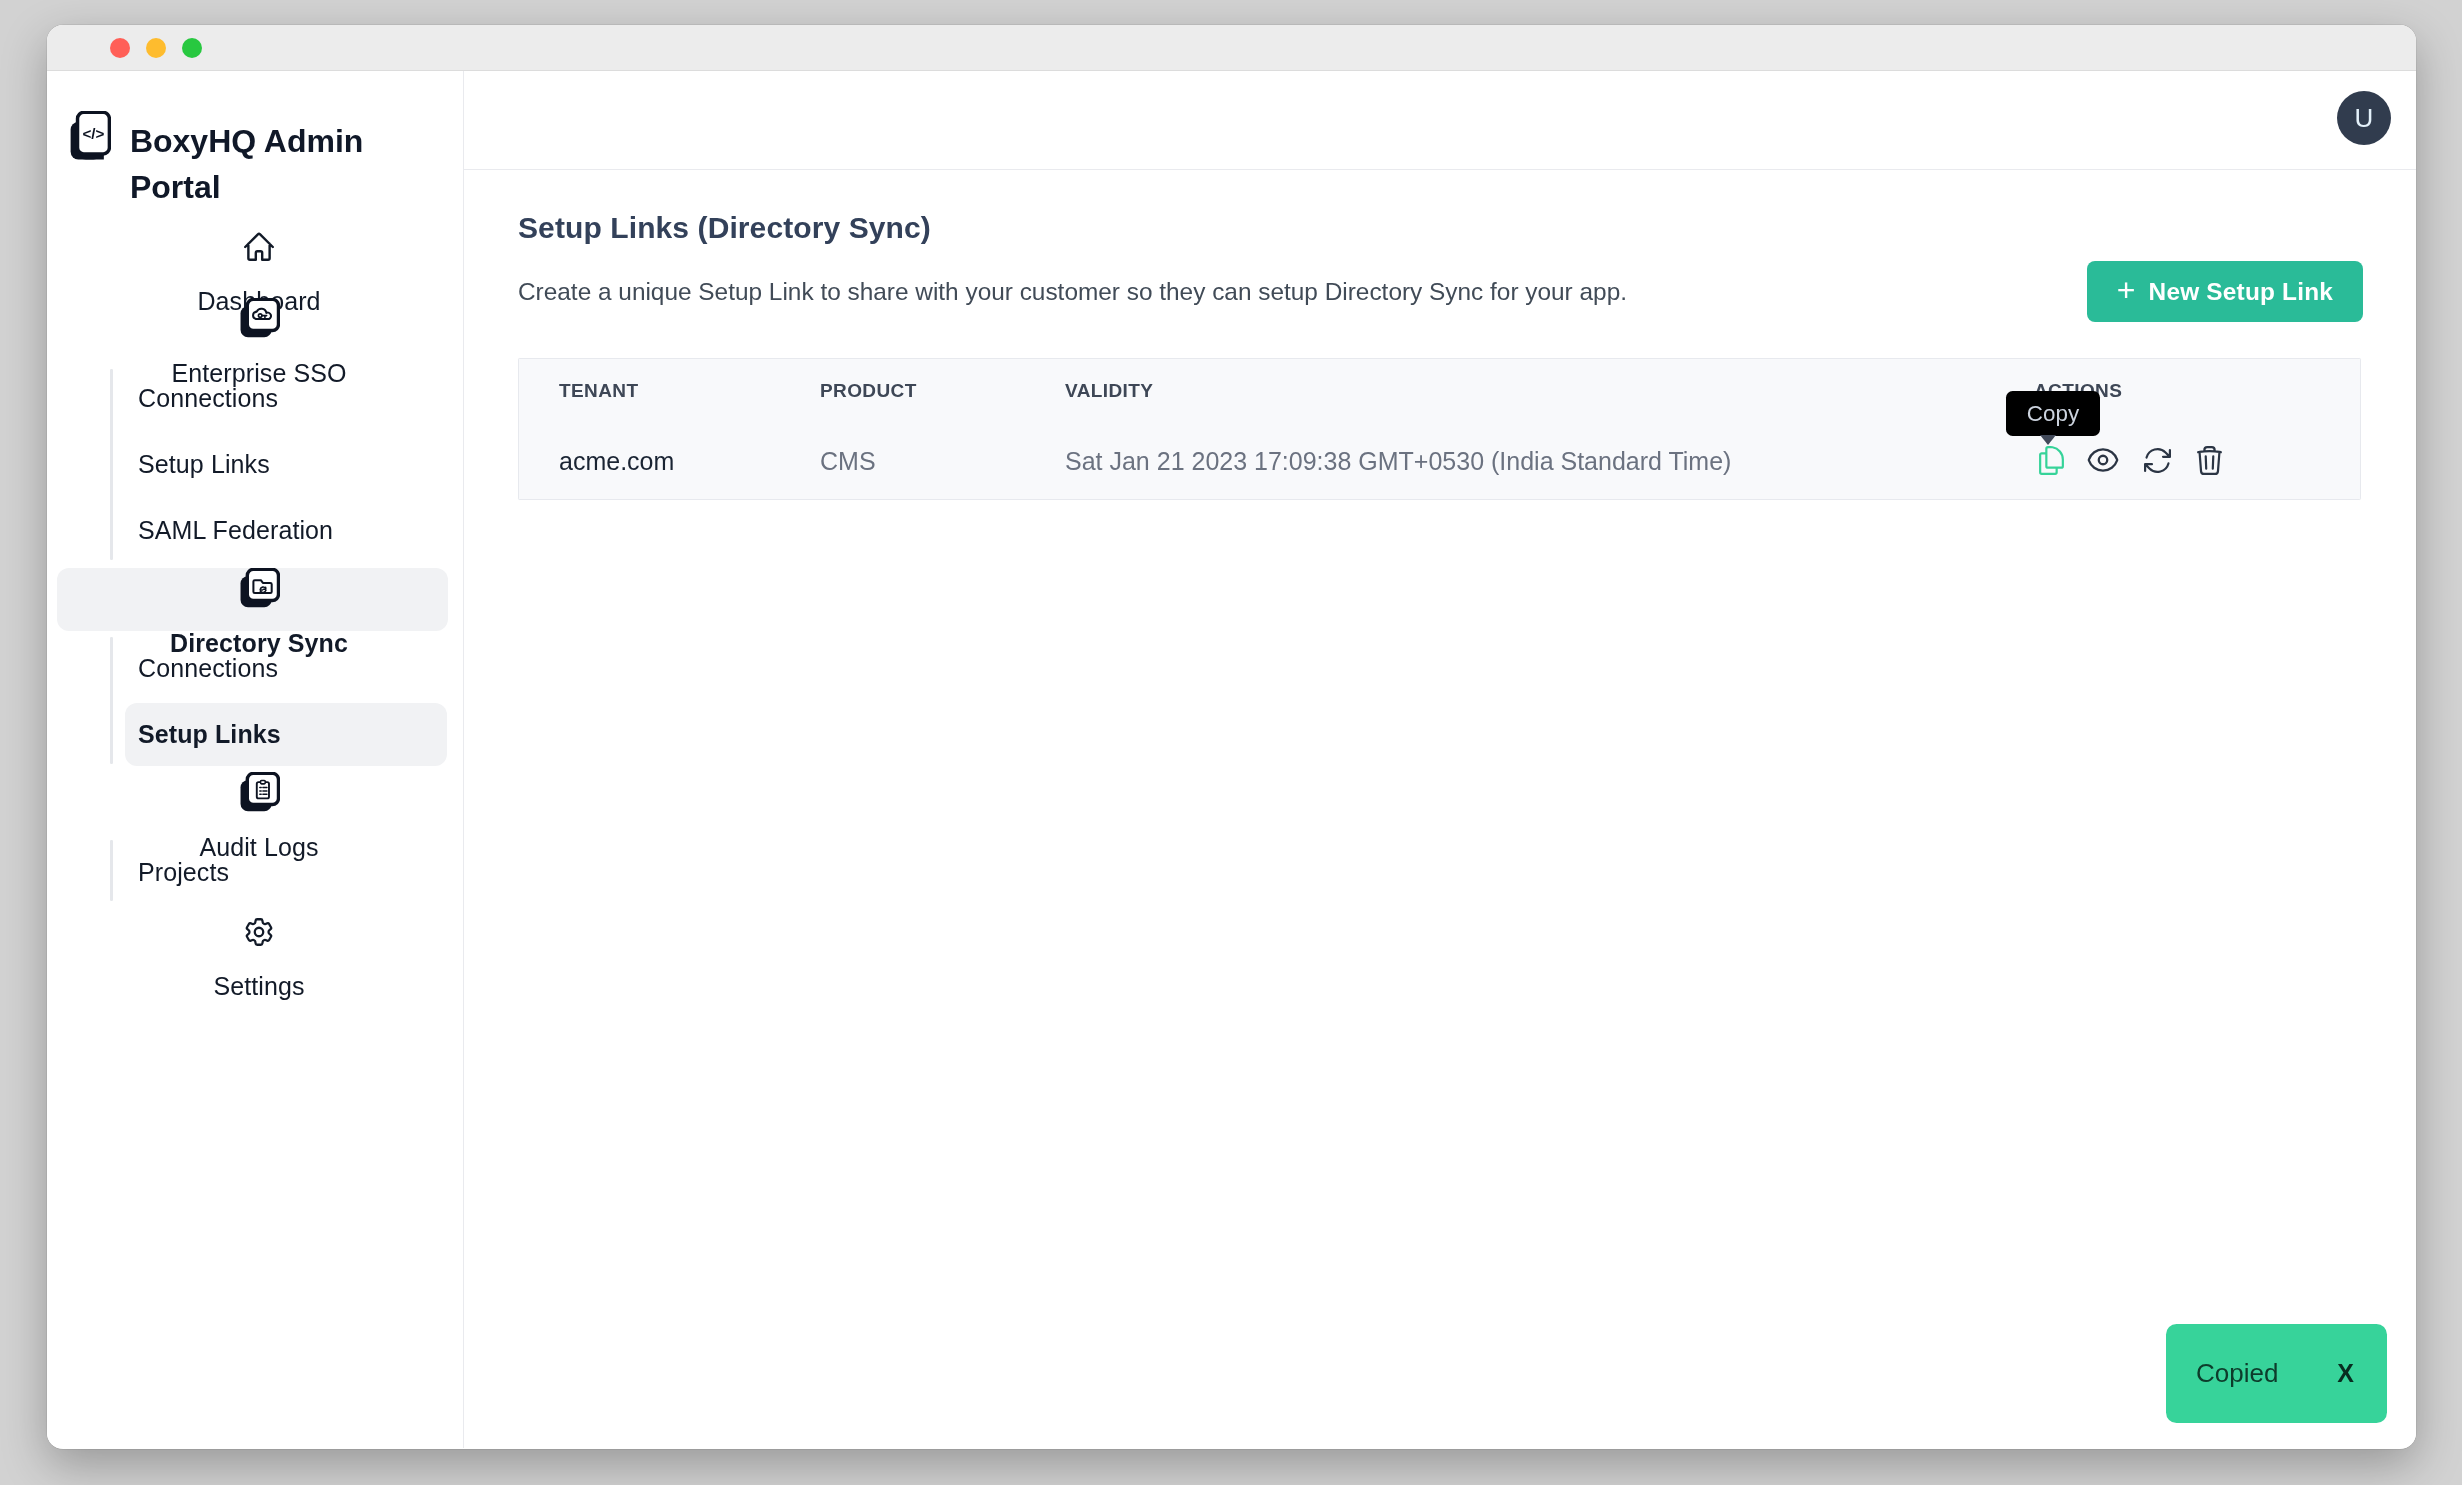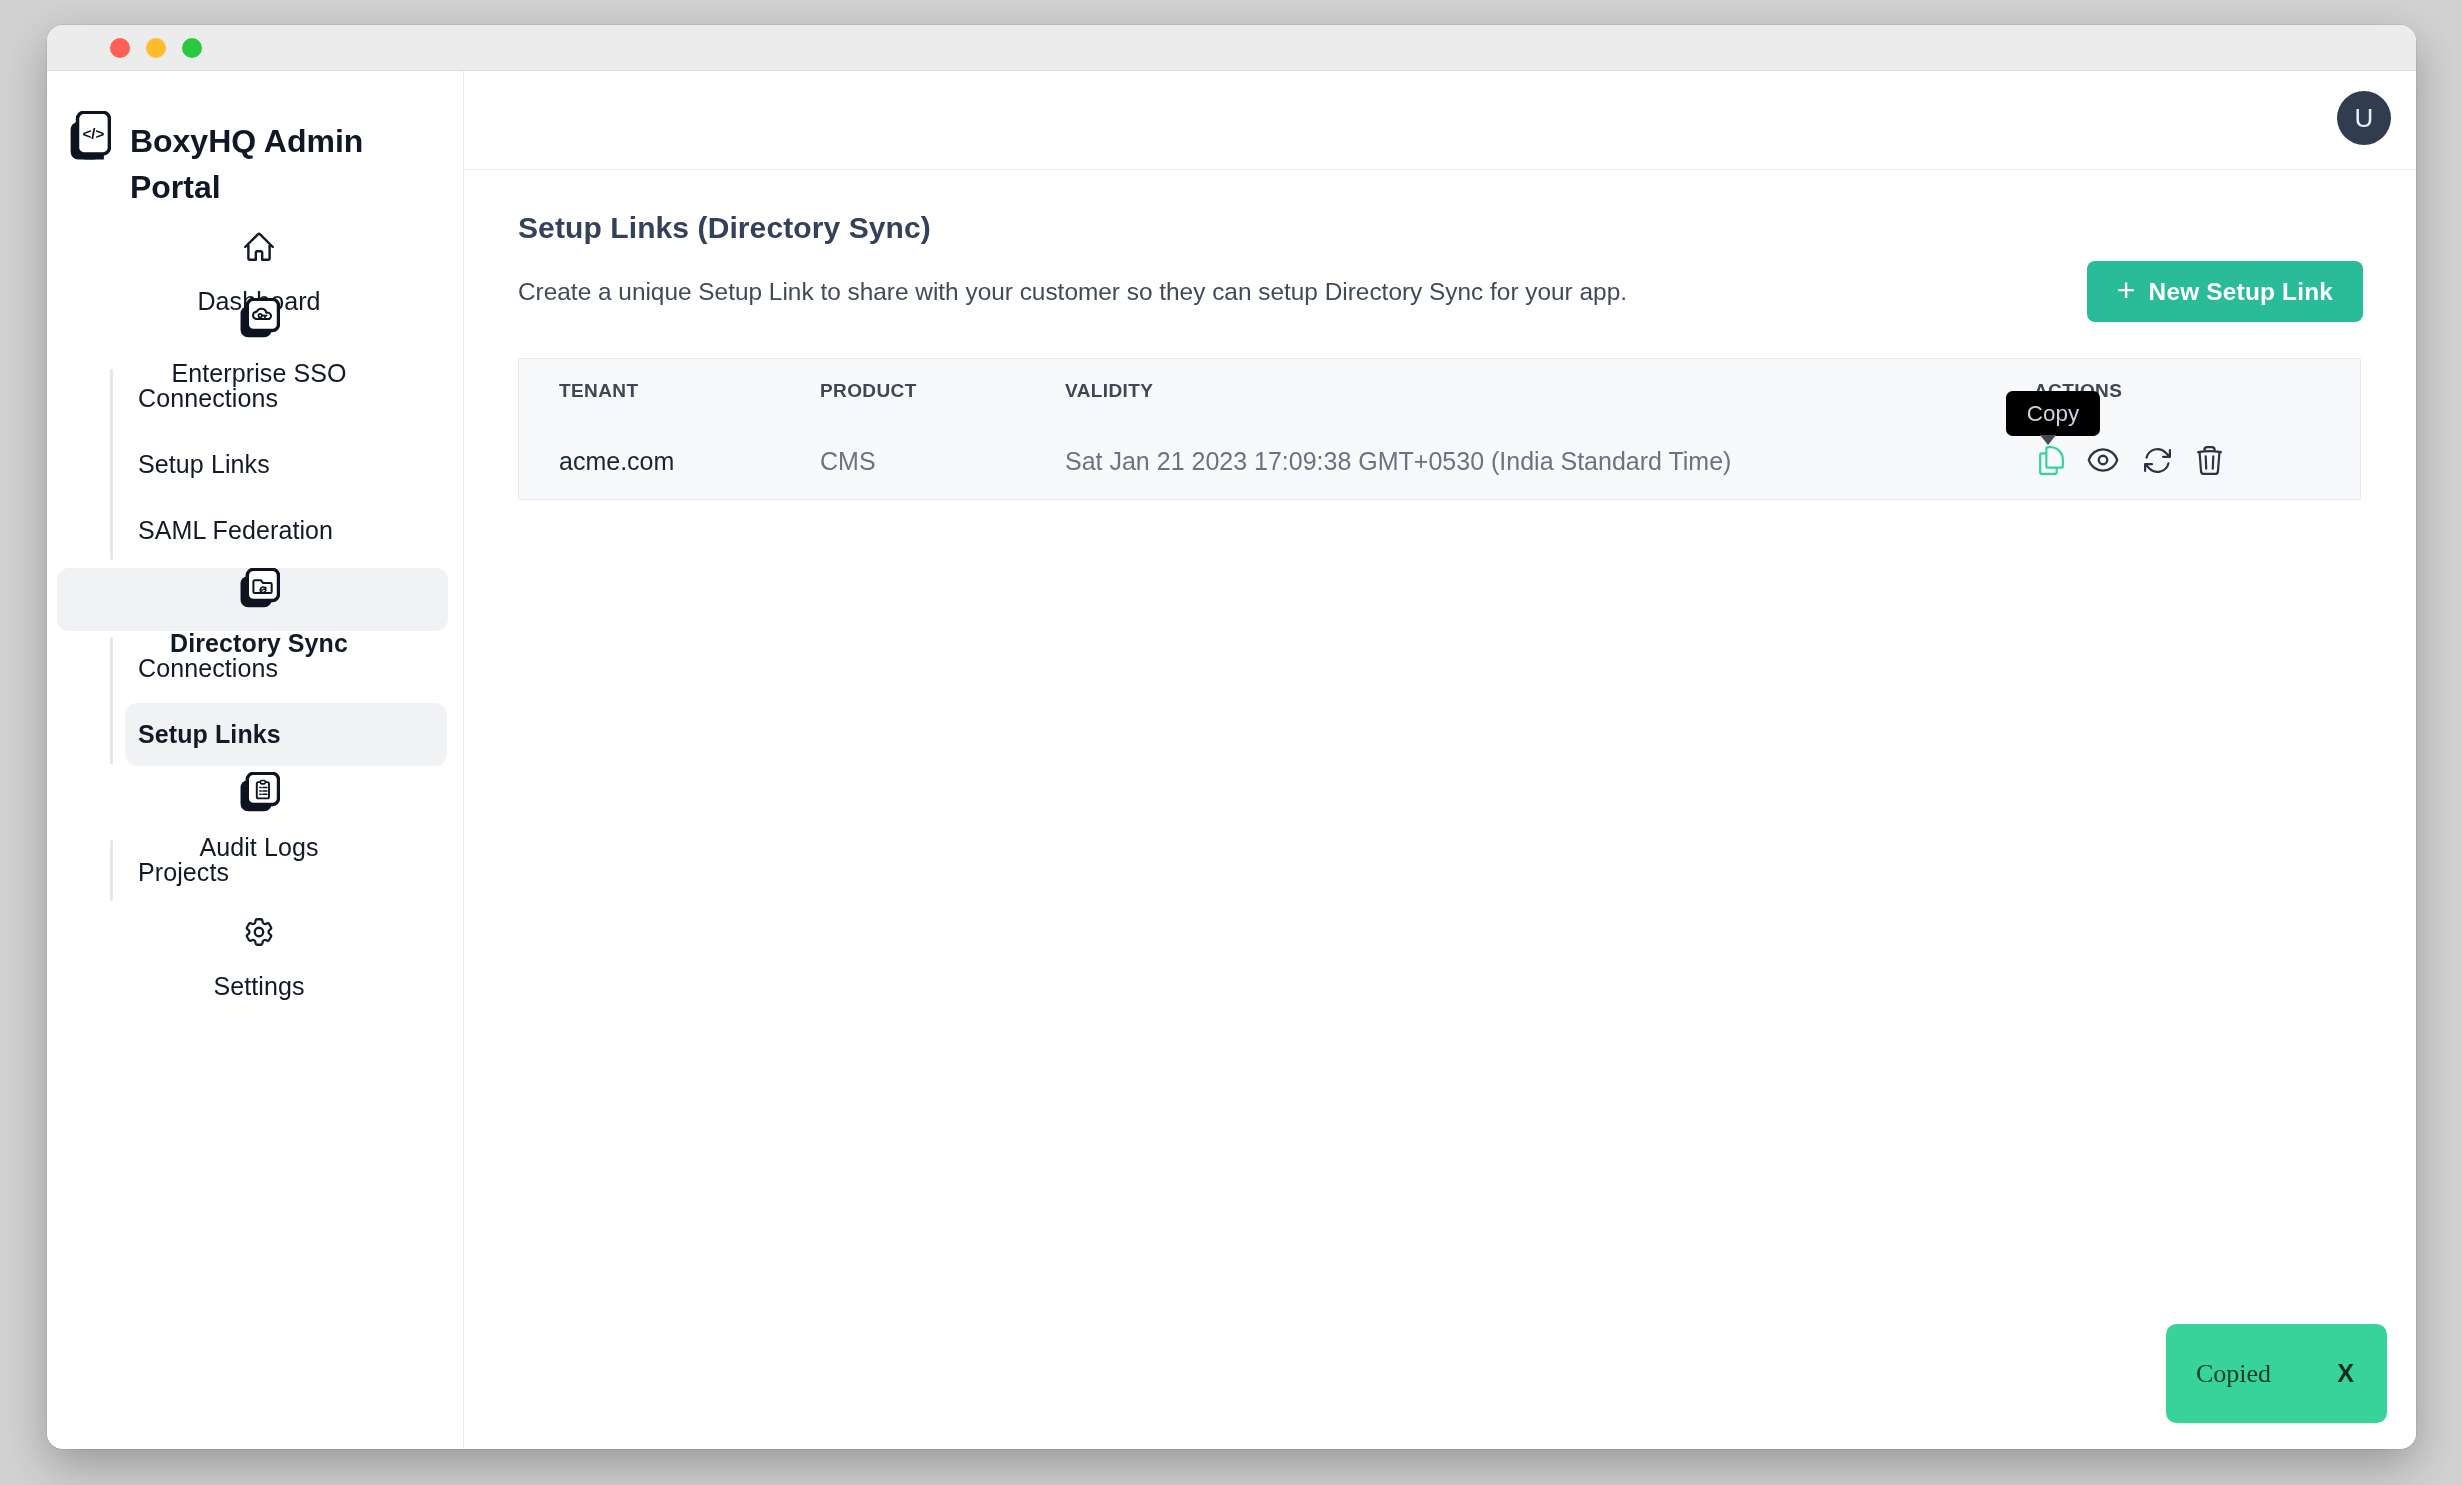--- a/index.html
+++ b/index.html
@@ -116,21 +116,21 @@
     border-top: 10px solid #424a5a;
   }
 
   
   .toast {
     position: absolute; left: 1702px; top: 1253px; width: 221px; height: 99px;
     background: #37d39a; border-radius: 10.5px;
     display: flex; align-items: center; justify-content: space-between;
     padding: 0 33px 0 30px;
   }
-  .toast-msg { font-size: 26px; color: #0d3c2b; font-family: Liberation Serif, serif; }
+  .toast-msg { font-size: 26px; color: #0d3c2b; }
   .toast-close { font-size: 25px; font-weight: 600; color: #082d20; cursor: pointer; background: none; border: none; font-family: inherit; }
 
   svg { display: block; }
 </style>
 </head>
 <body>
 
 <div class="window">
 
   <div class="titlebar">

